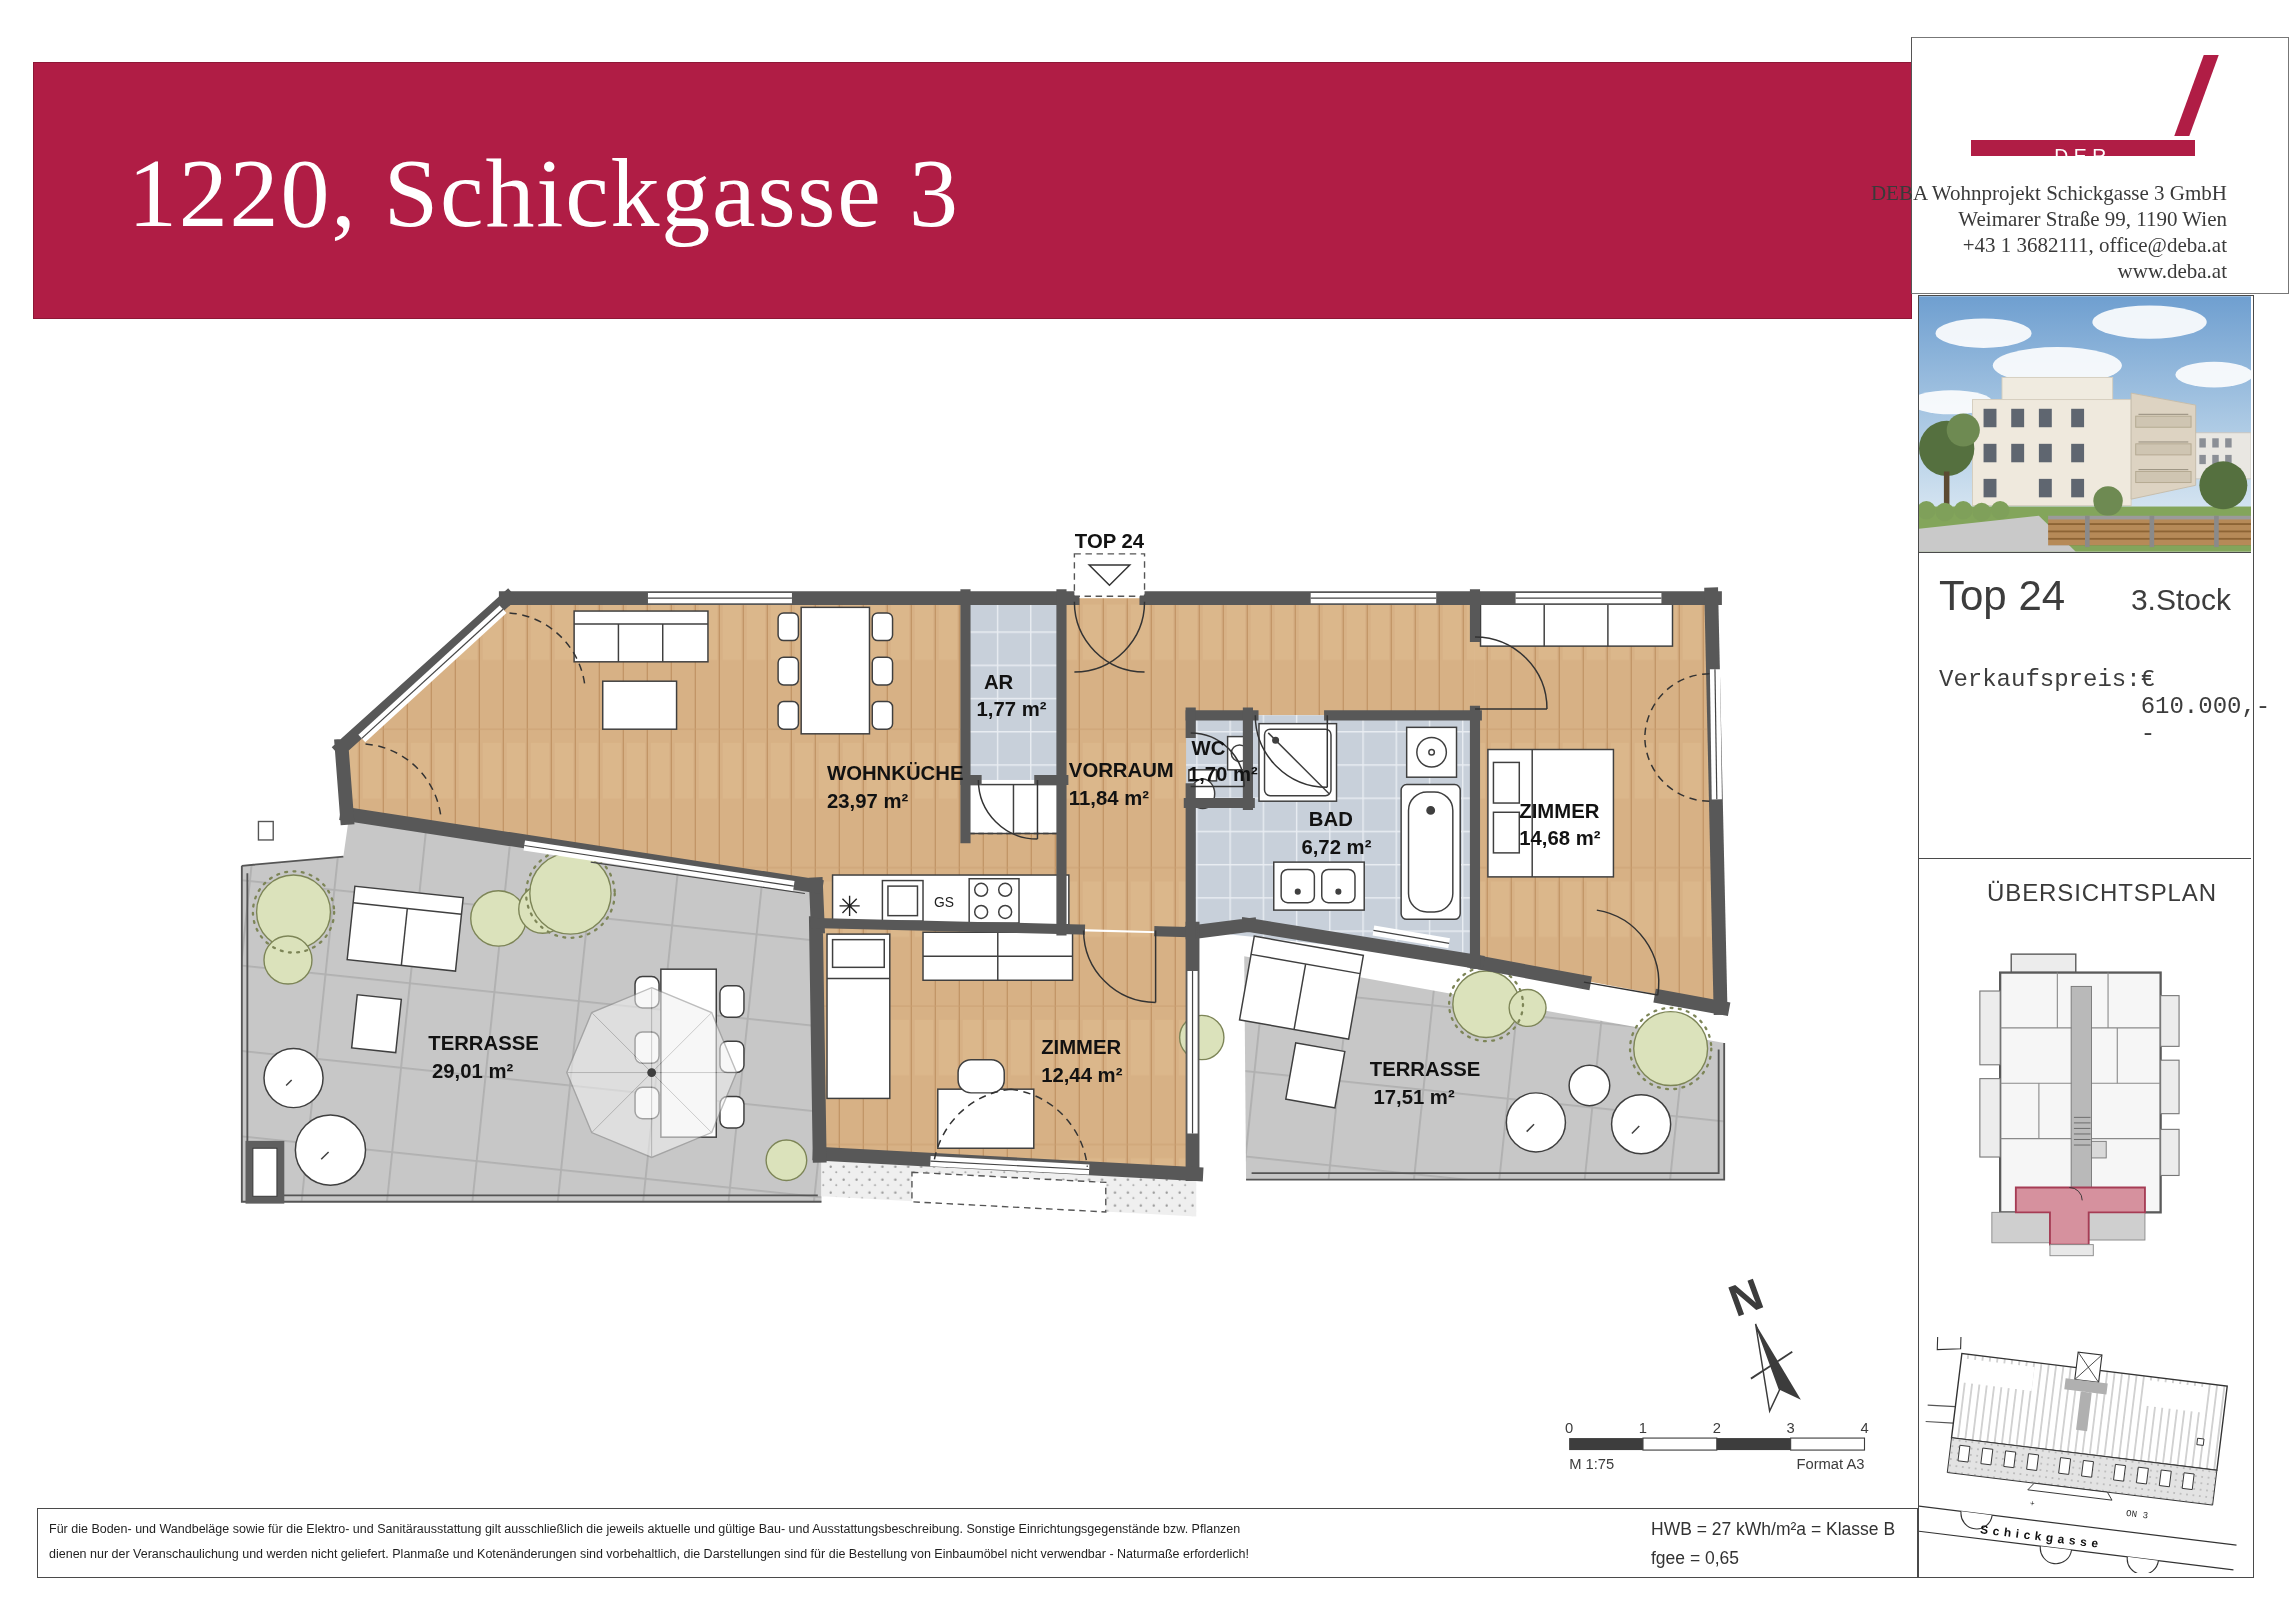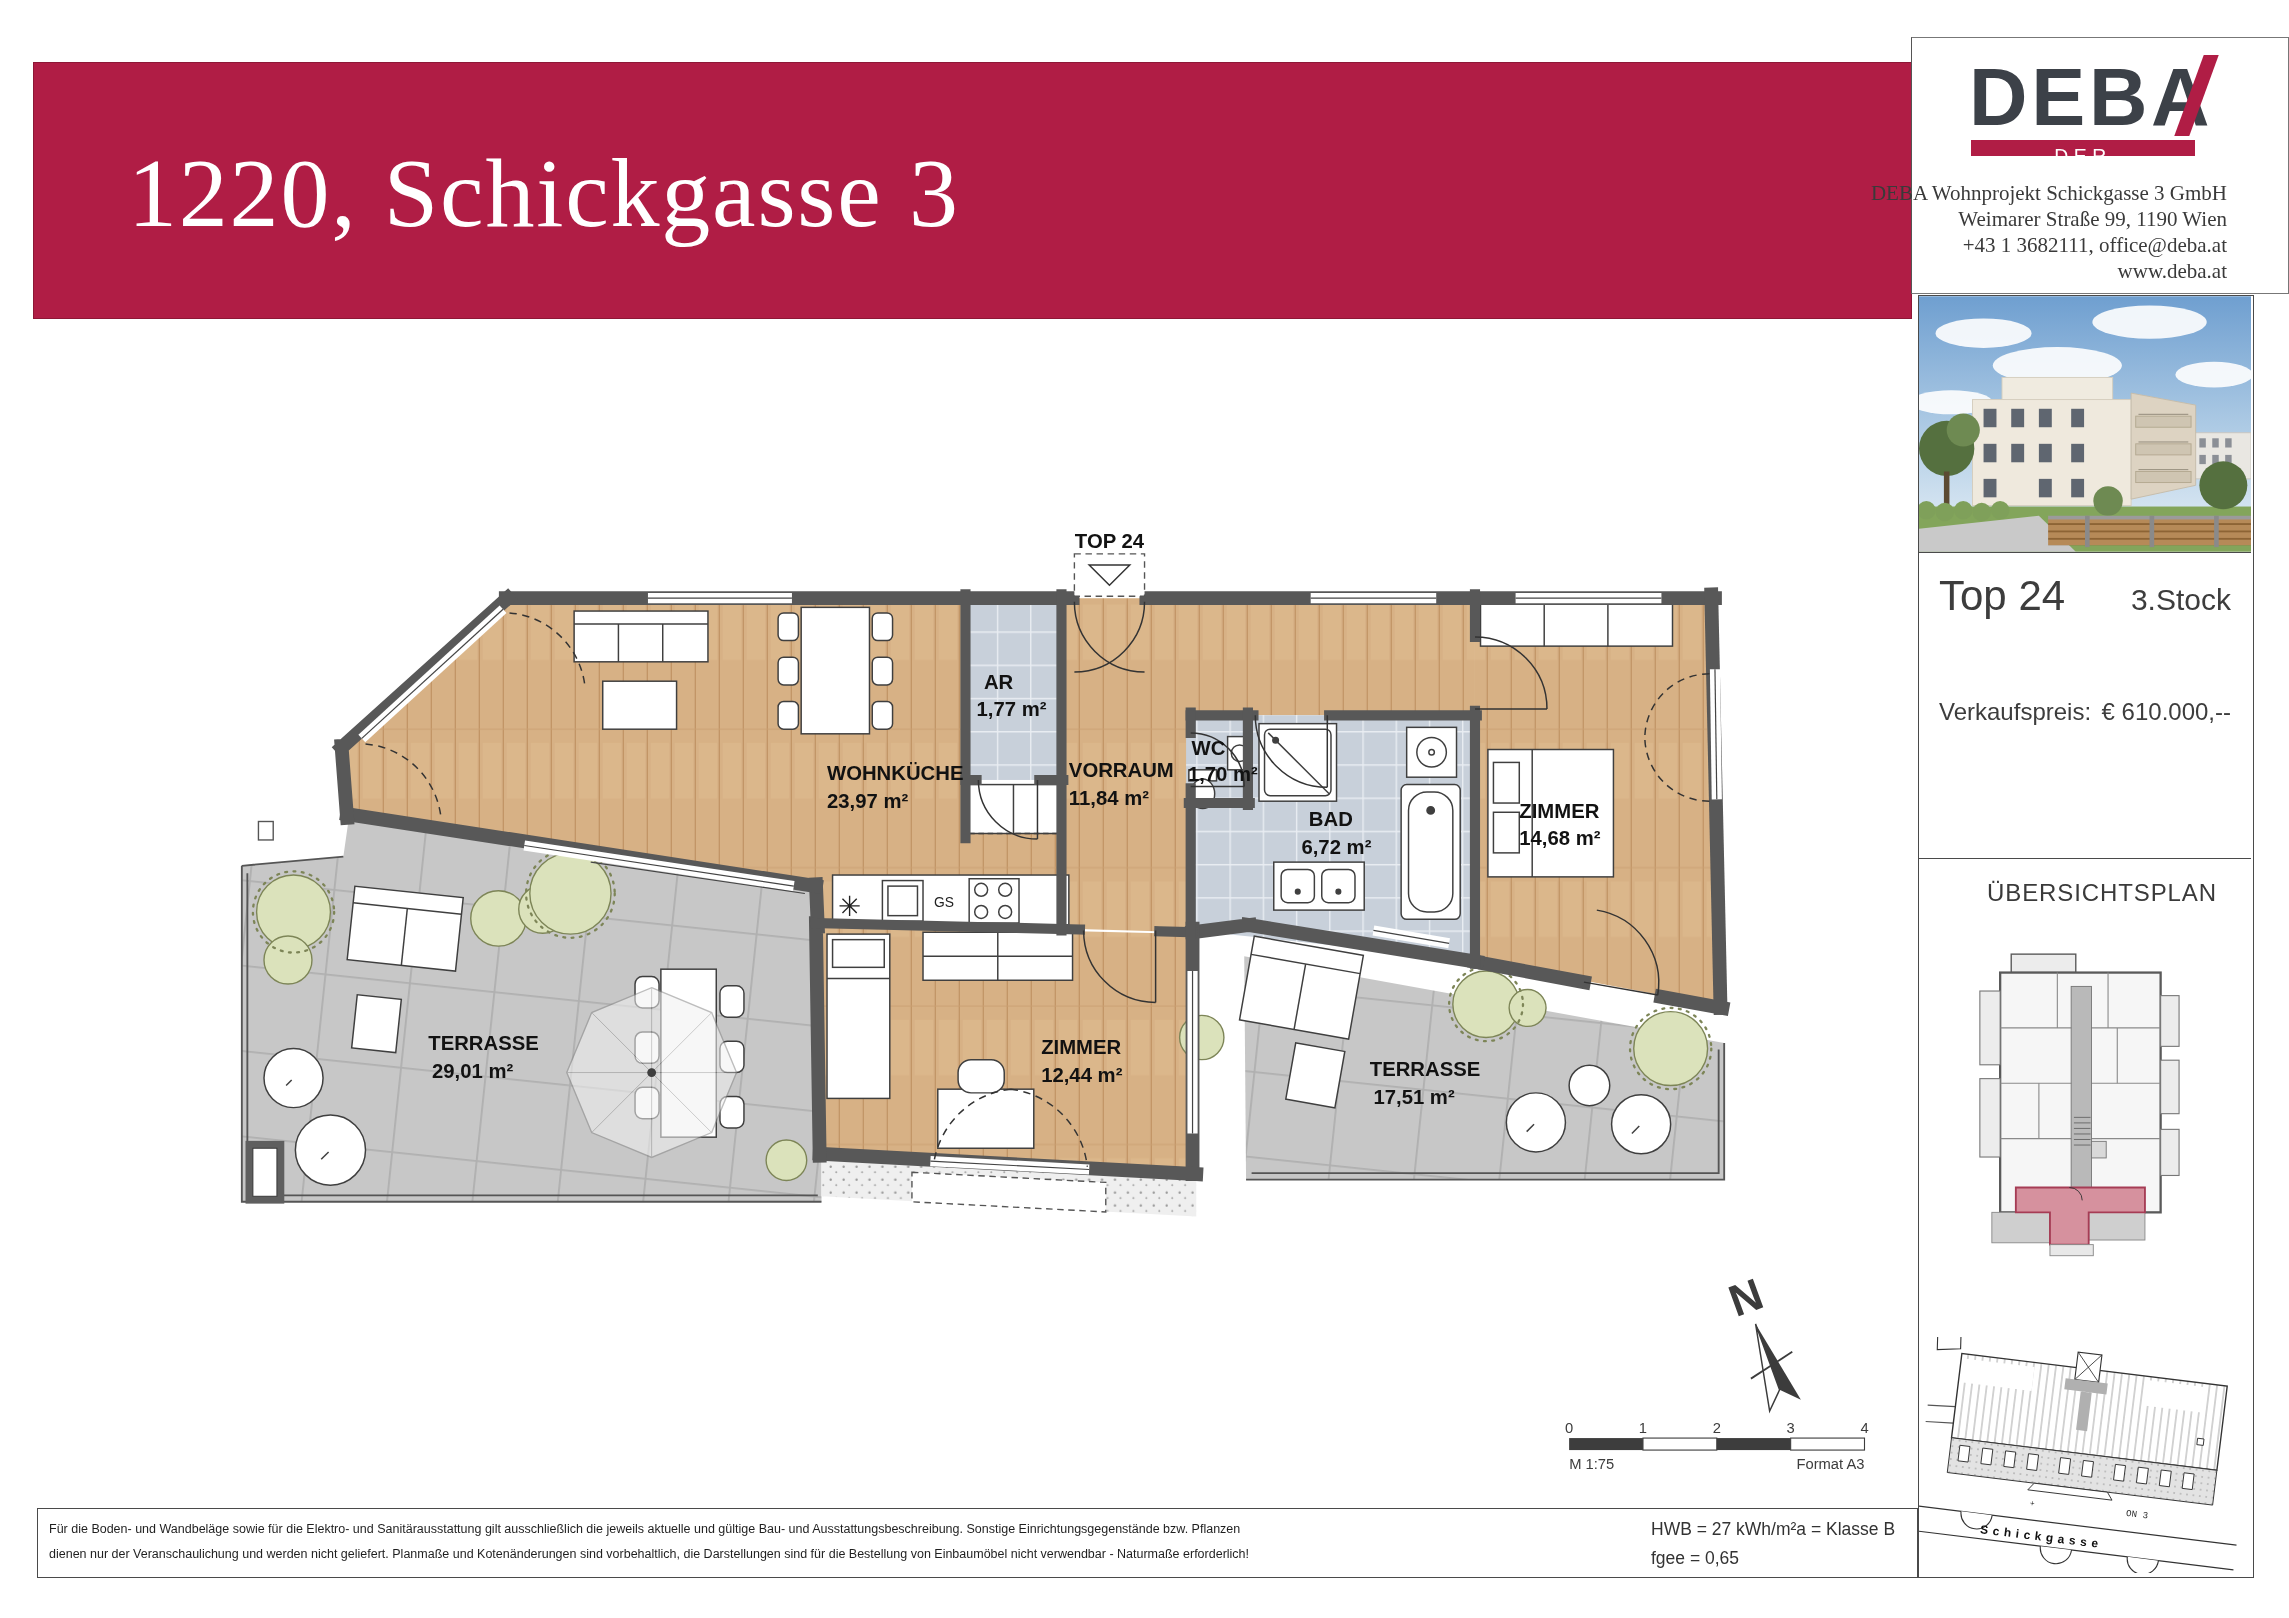--- a/index.html
+++ b/index.html
@@ -20,21 +20,21 @@
   
   #sidebar{left:1918px;top:295px;width:336px;height:1283px;border:1.8px solid #4a4a4a;box-sizing:border-box;background:#fff;}
   #photo{left:0;top:0;width:332px;height:256px;}
   #infopanel{left:0;top:256px;width:332px;height:307px;border-top:1.8px solid #4a4a4a;border-bottom:1.8px solid #4a4a4a;
       box-sizing:border-box;padding:18.5px 20px;color:#3d3d3d;}
   .unitrow{display:flex;justify-content:space-between;align-items:baseline;}
   .unitrow .unit{font-size:42px;}
   .unitrow .floor{font-size:30px;}
   .datarows{margin-top:14.8px;}
   .drow{display:flex;justify-content:space-between;font-size:24px;line-height:41px;}
-  .pricerow{display:flex;justify-content:space-between;font-size:24px;margin-top:78px;}
+  .pricerow{display:flex;justify-content:space-between;font-size:24px;margin-top:46px;font-family:Liberation Mono, monospace;}
   .ovtitle{left:16px;top:583px;width:100%;text-align:center;font-size:24px;letter-spacing:0.9px;color:#3a3a3a;}
   #ovplan{left:0;top:635px;width:332px;height:417px;}
   #siteplan{left:0;top:1041px;width:332px;height:236px;}
   
   #footerbox{left:37px;top:1508px;width:1881px;height:70px;border:1.8px solid #4a4a4a;box-sizing:border-box;}
   #footerbox .disc{position:absolute;left:11px;top:8.3px;font-size:12.5px;color:#1f1f1f;line-height:25px;white-space:nowrap;}
   #footerbox .energy{position:absolute;left:1613px;top:5.5px;font-size:17.5px;color:#333;line-height:29px;white-space:nowrap;}
   
   #plan{left:0;top:0;width:2290px;height:1619px;}
   text.rlabel{font-family:"Liberation Sans",sans-serif;font-weight:bold;font-size:22px;fill:#121212;}
@@ -334,21 +334,20 @@
     <rect x="1940" y="1558" width="80" height="13" fill="#fff" stroke="#3d3d3d" stroke-width="1.2"></rect>
     <text class="tick" x="1700" y="1592">M 1:75</text>
     <text class="tick" x="2020" y="1592" text-anchor="end">Format A3</text>
   </g>
 </svg>
 
 <div id="banner" class="abs">
   <div class="title">1220, Schickgasse 3</div>
 </div>
 <div id="logoblock" class="abs">
-  <div class="deba-word">DEBA</div>
   <div class="deba-slash"></div>
   <div class="deba-ribbon">DER BAUTRÄGER</div>
   <div class="company">
     <div>DEBA Wohnprojekt Schickgasse 3 GmbH</div>
     <div>Weimarer Straße 99, 1190 Wien</div>
     <div>+43 1 3682111, office@deba.at</div>
     <div>www.deba.at</div>
   </div>
 </div>
 

